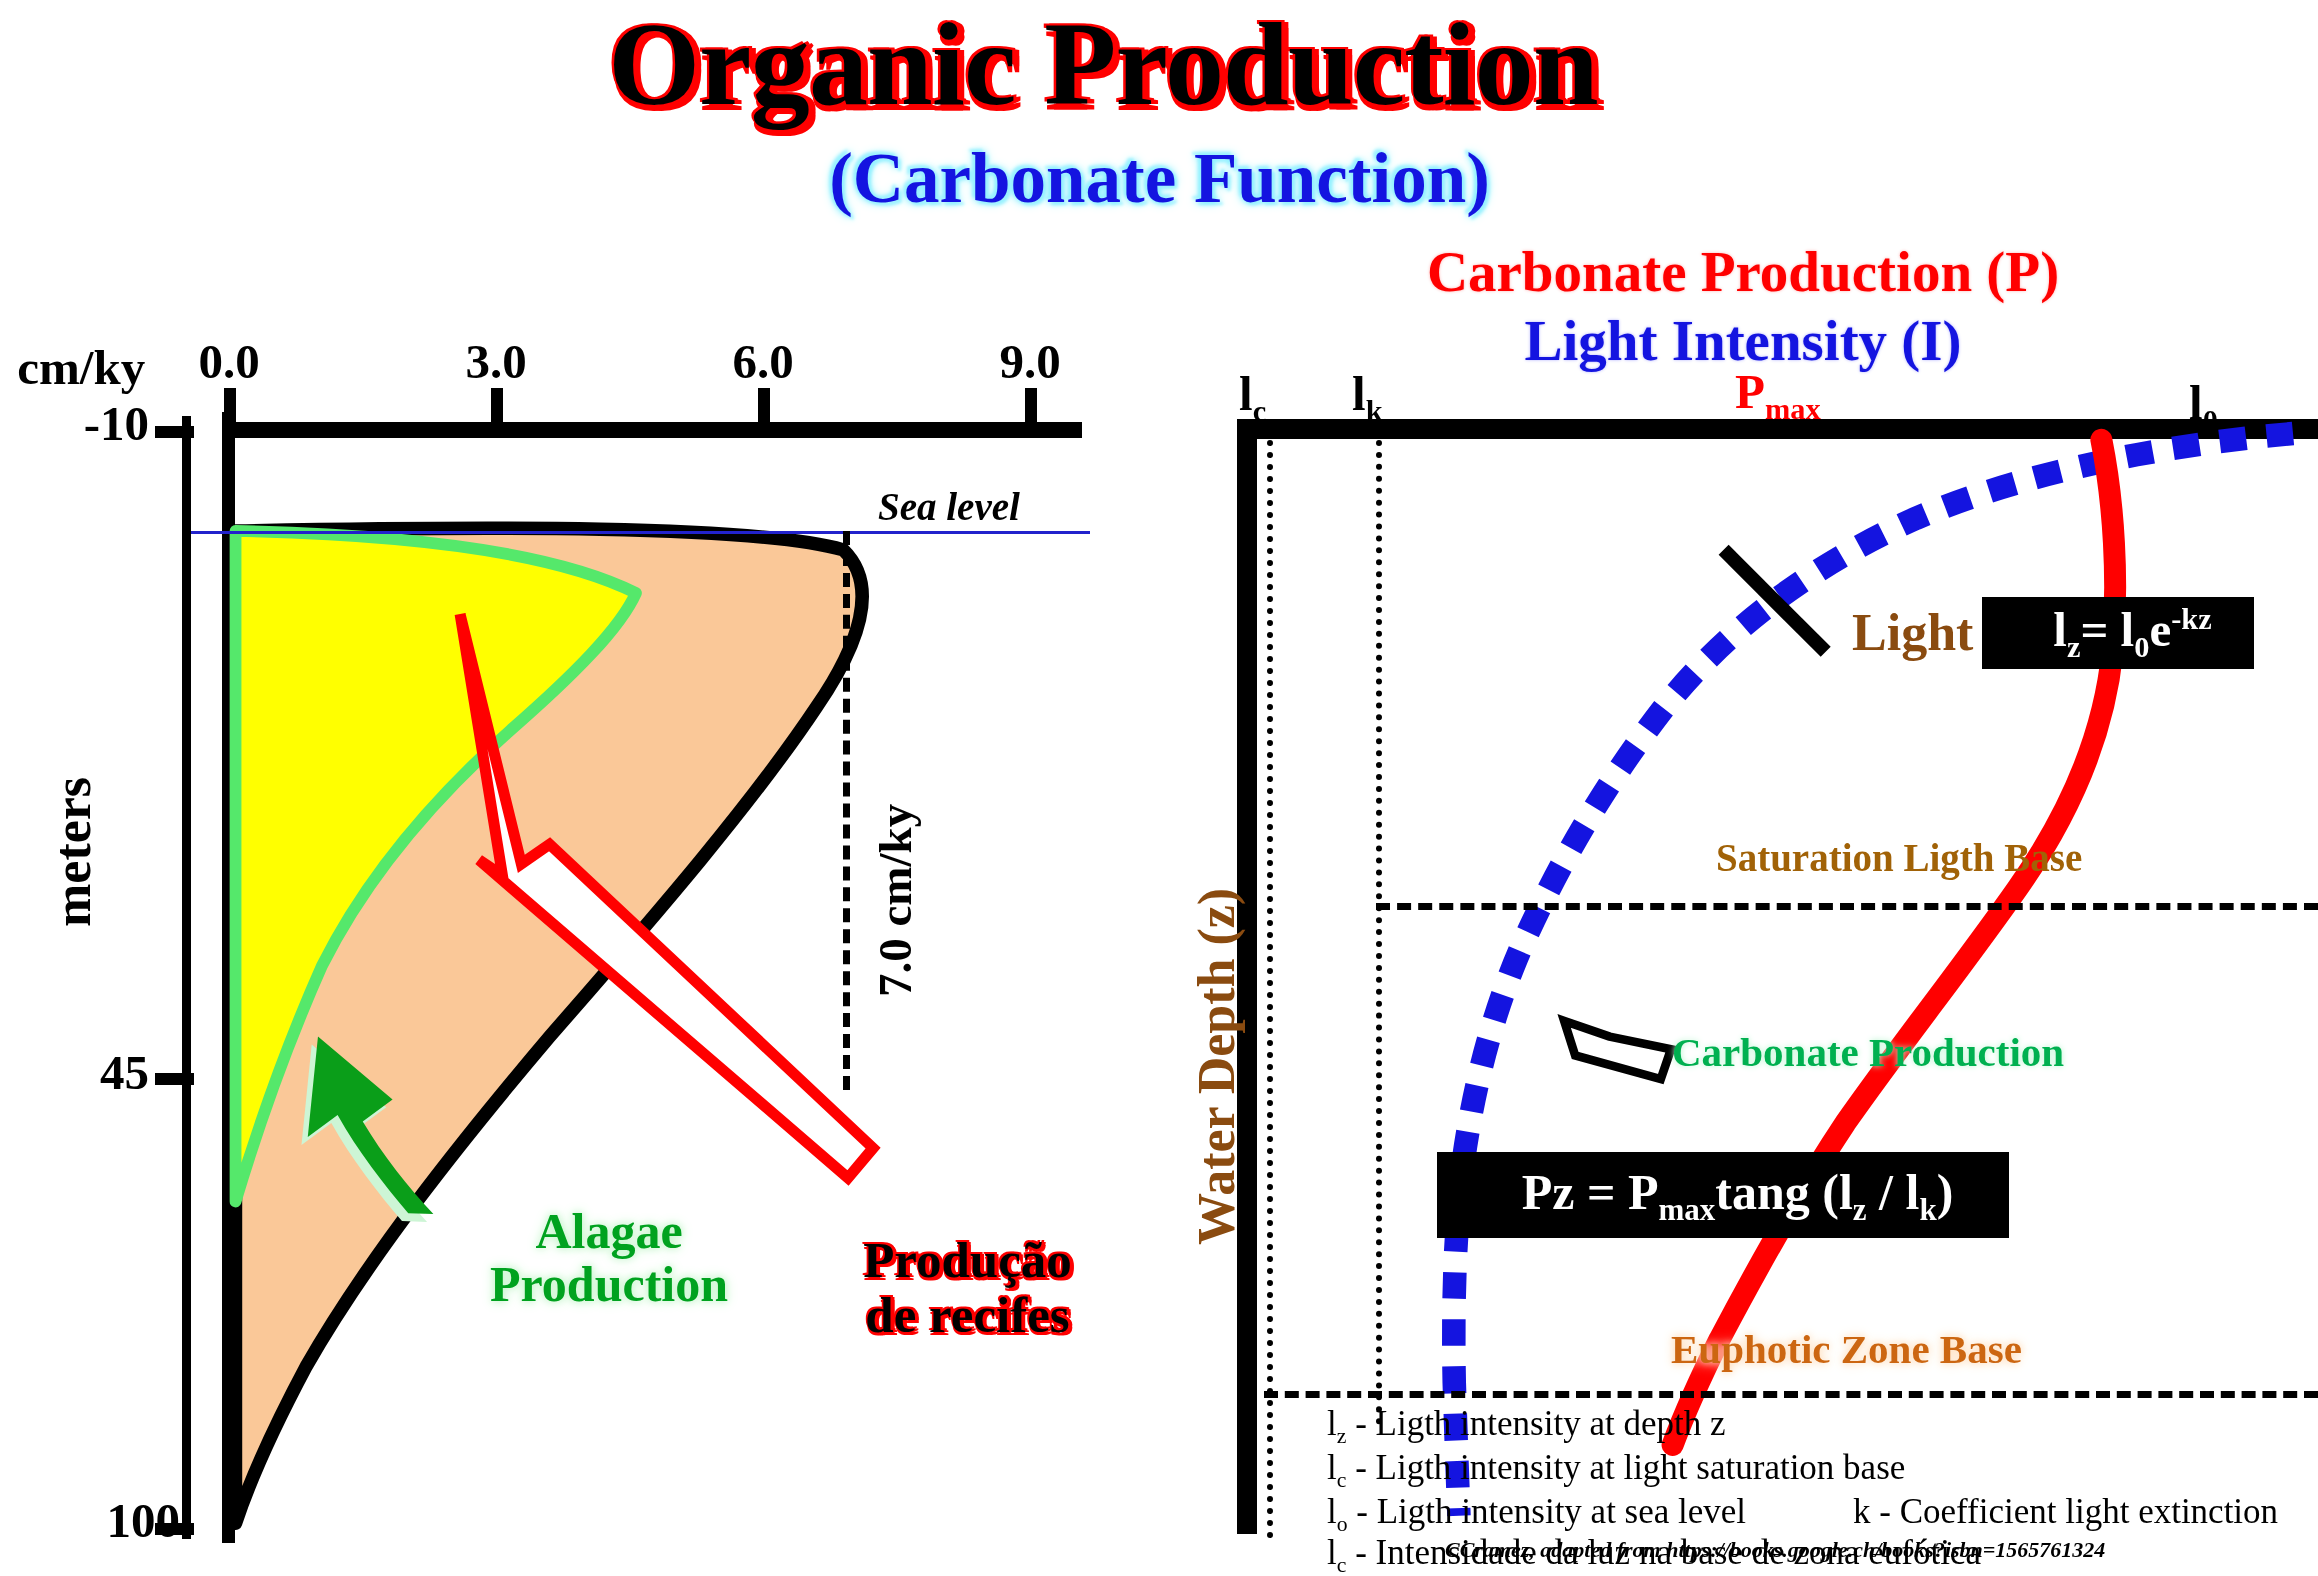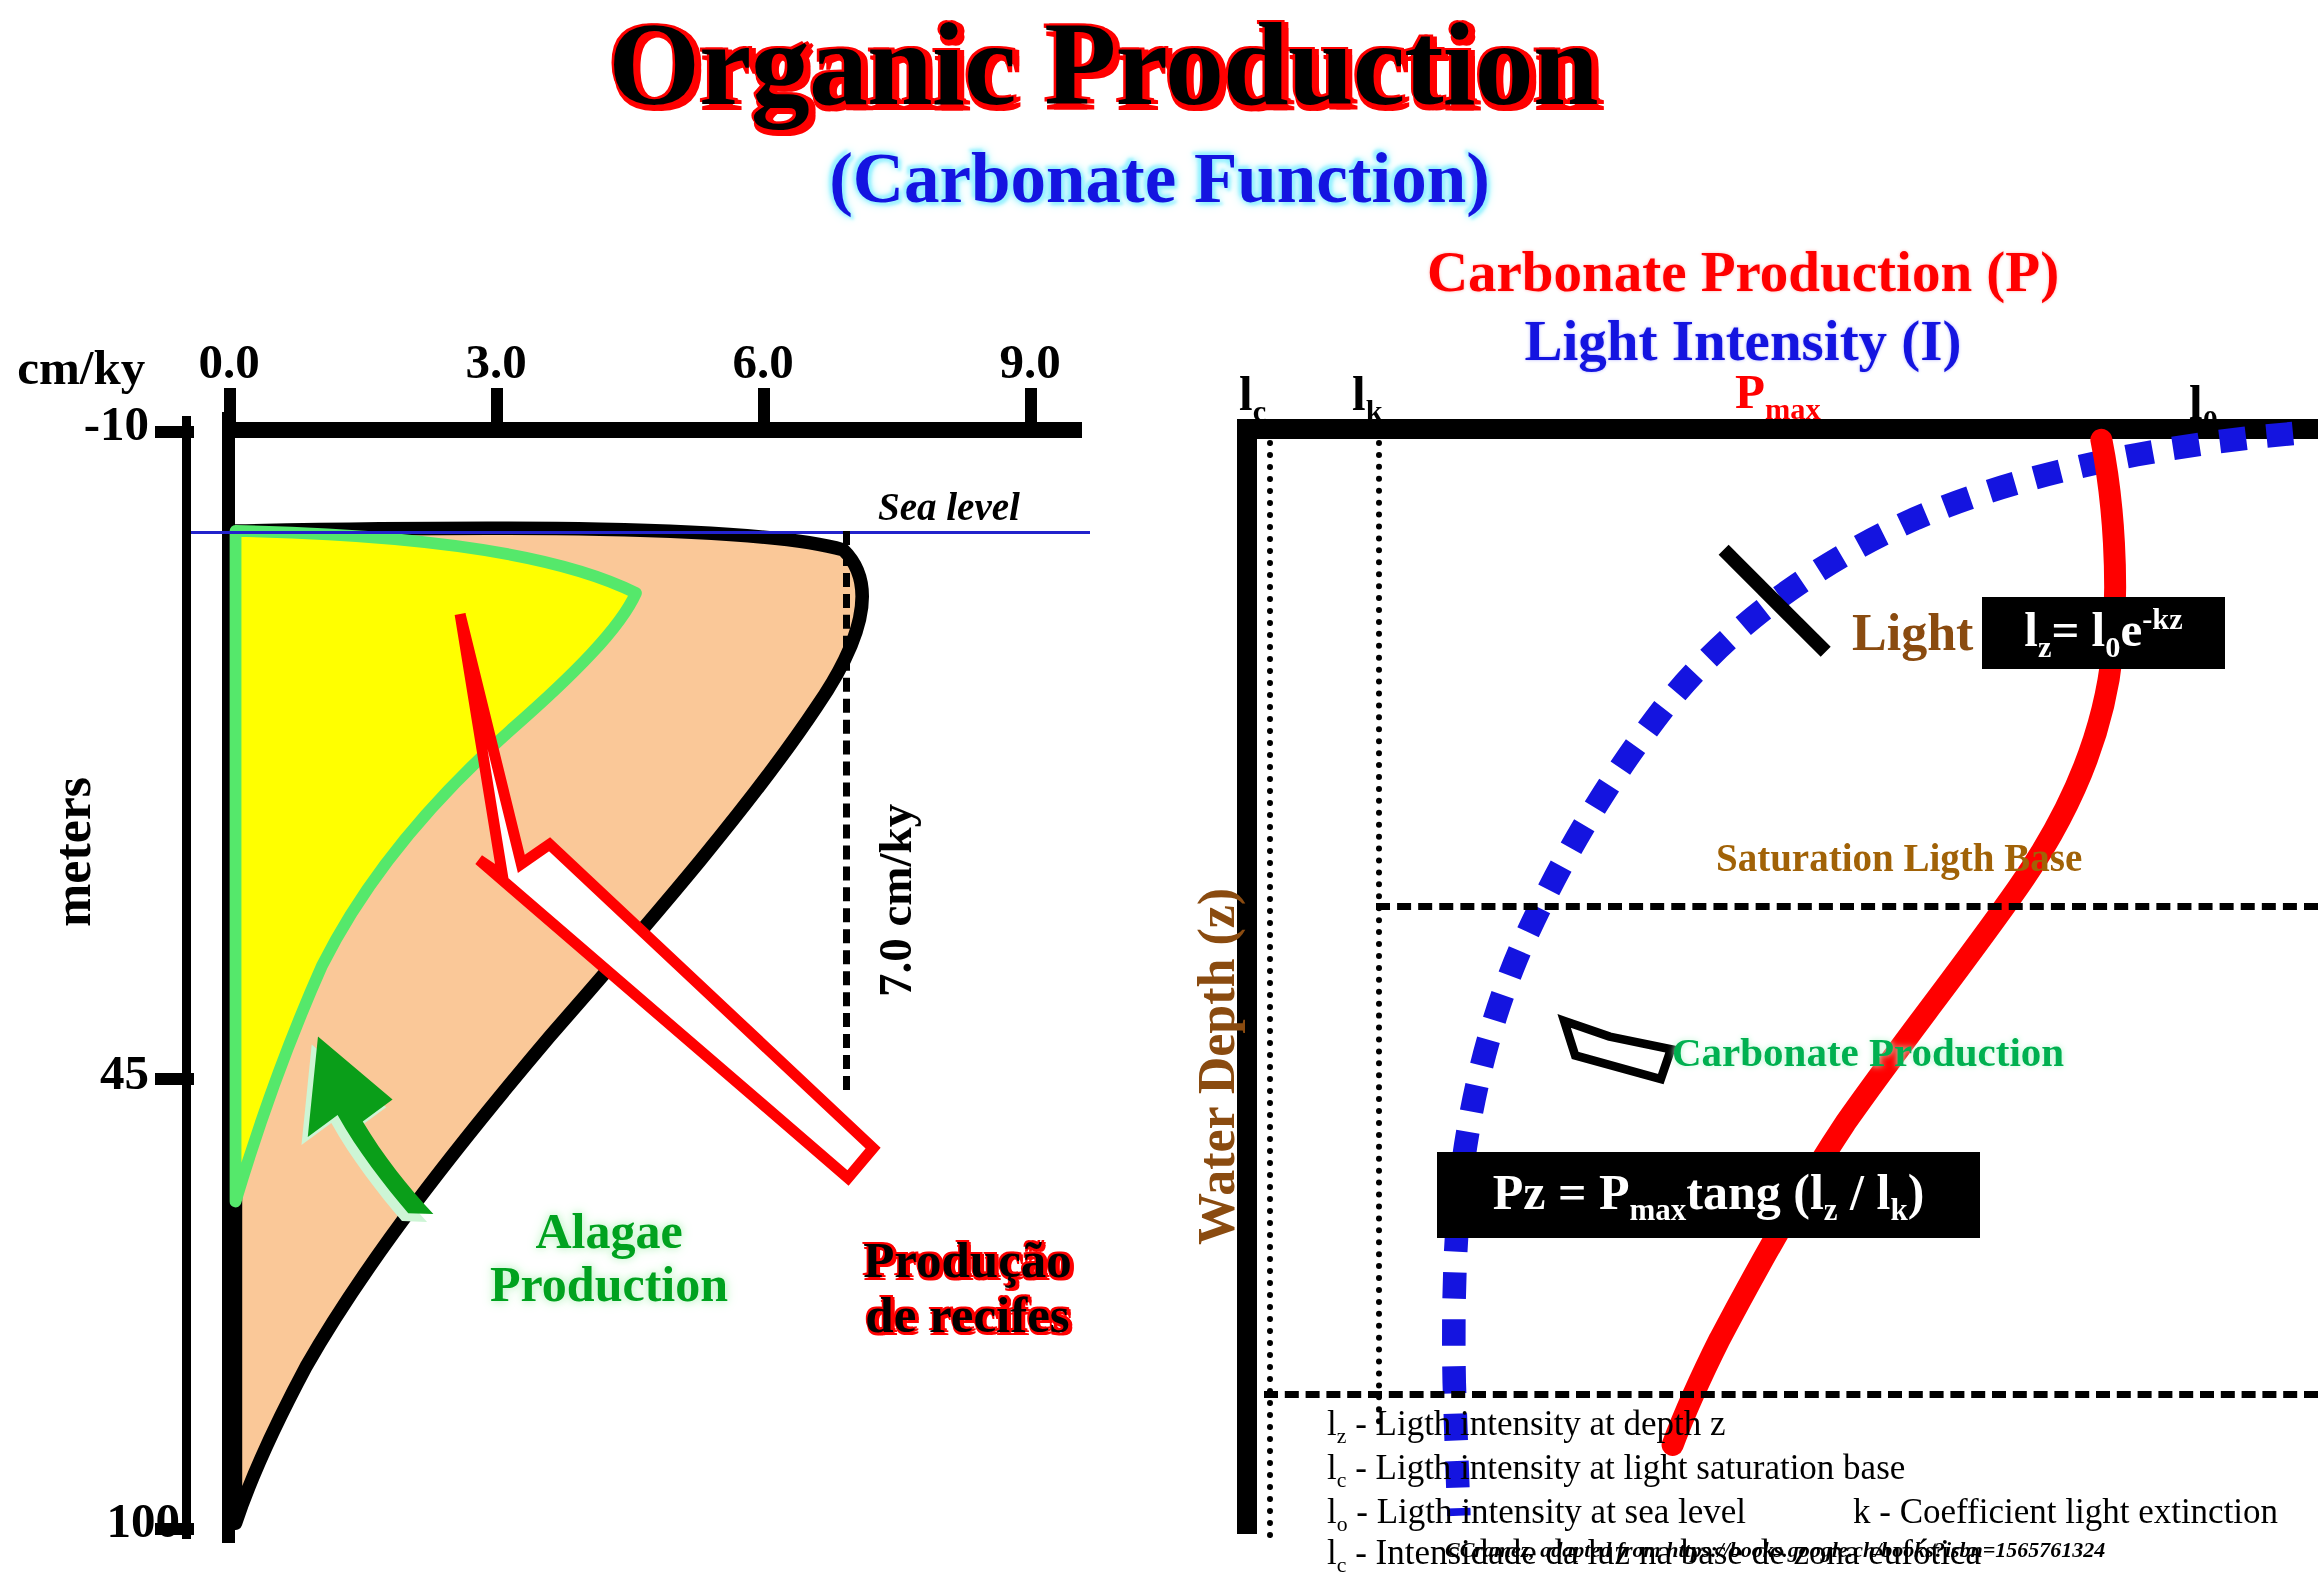--- a/index.html
+++ b/index.html
@@ -77,21 +77,21 @@
   .vdot{position:absolute;width:0;border-left:6.3px dotted #000;}
 
   .hdash{position:absolute;height:0;border-top:7px dashed #000;}
   .brown-lab{position:absolute;font-size:39px;font-weight:bold;color:#a16207;}
 
   #lbl-satbase{left:1716px;top:835px;}
   #lbl-euphotic{left:1671px;top:1325px;color:#cc6611;
       text-shadow:0 0 7px #ffe0c0,0 0 12.6px #ffe0c0;font-size:41px;}
 
   .fbox{position:absolute;background:#000;color:#fff;font-weight:bold;
-        display:flex;align-items:center;justify-content:center;}
+        display:flex;align-items:center;justify-content:center;padding-left:29px;}
   #fbox-light{left:1982px;top:597px;width:243px;height:72px;font-size:49px;}
   #lbl-lightword{left:1852px;top:603px;font-size:52px;font-weight:bold;color:#8a4b10;}
   #fbox-pz{left:1437px;top:1152px;width:543px;height:86px;font-size:50px;}
 
   #lbl-carbprod{left:1672px;top:1028px;font-size:41px;font-weight:bold;color:#00b050;
       text-shadow:0 0 6.3px #b9f5d0;}
 
   .legend-row{position:absolute;font-size:35px;font-weight:normal;color:#000;white-space:nowrap;}
   #credit{left:1445px;top:1537px;font-size:22px;font-style:italic;font-weight:bold;color:#000;}
 </style>
@@ -221,20 +221,21 @@
     <line x1="715" y1="700" x2="845" y2="830" stroke="#000" stroke-width="18"></line>
 
     <path d="M 570,1320 L 512,1300 L 526,1344
              L 635,1374 L 648,1336 Z" fill="#ffffff" stroke="#000000" stroke-width="11" stroke-linejoin="miter"></path>
   </svg>
 
   <div class="hdash" style="left:1376px;top:903px;width:942px;"></div>
   <div class="hdash" style="left:1264px;top:1391px;width:1054px;"></div>
 
   <div class="brown-lab" id="lbl-satbase">Saturation Ligth Base</div>
+  <div class="brown-lab" id="lbl-euphotic">Euphotic Zone Base</div>
 
   <div class="abs" id="lbl-lightword">Light</div>
   <div class="fbox" id="fbox-light">
     <span><span>l</span><span class="sub">z</span><span>= l</span><span class="sub">0</span><span>e</span><span class="sup">-kz</span></span>
   </div>
 
   <div class="fbox" id="fbox-pz">
     <span><span>Pz = P</span><span class="sub">max</span><span>tang (l</span><span class="sub">z</span><span> / l</span><span class="sub">k</span><span>)</span></span>
   </div>
 

